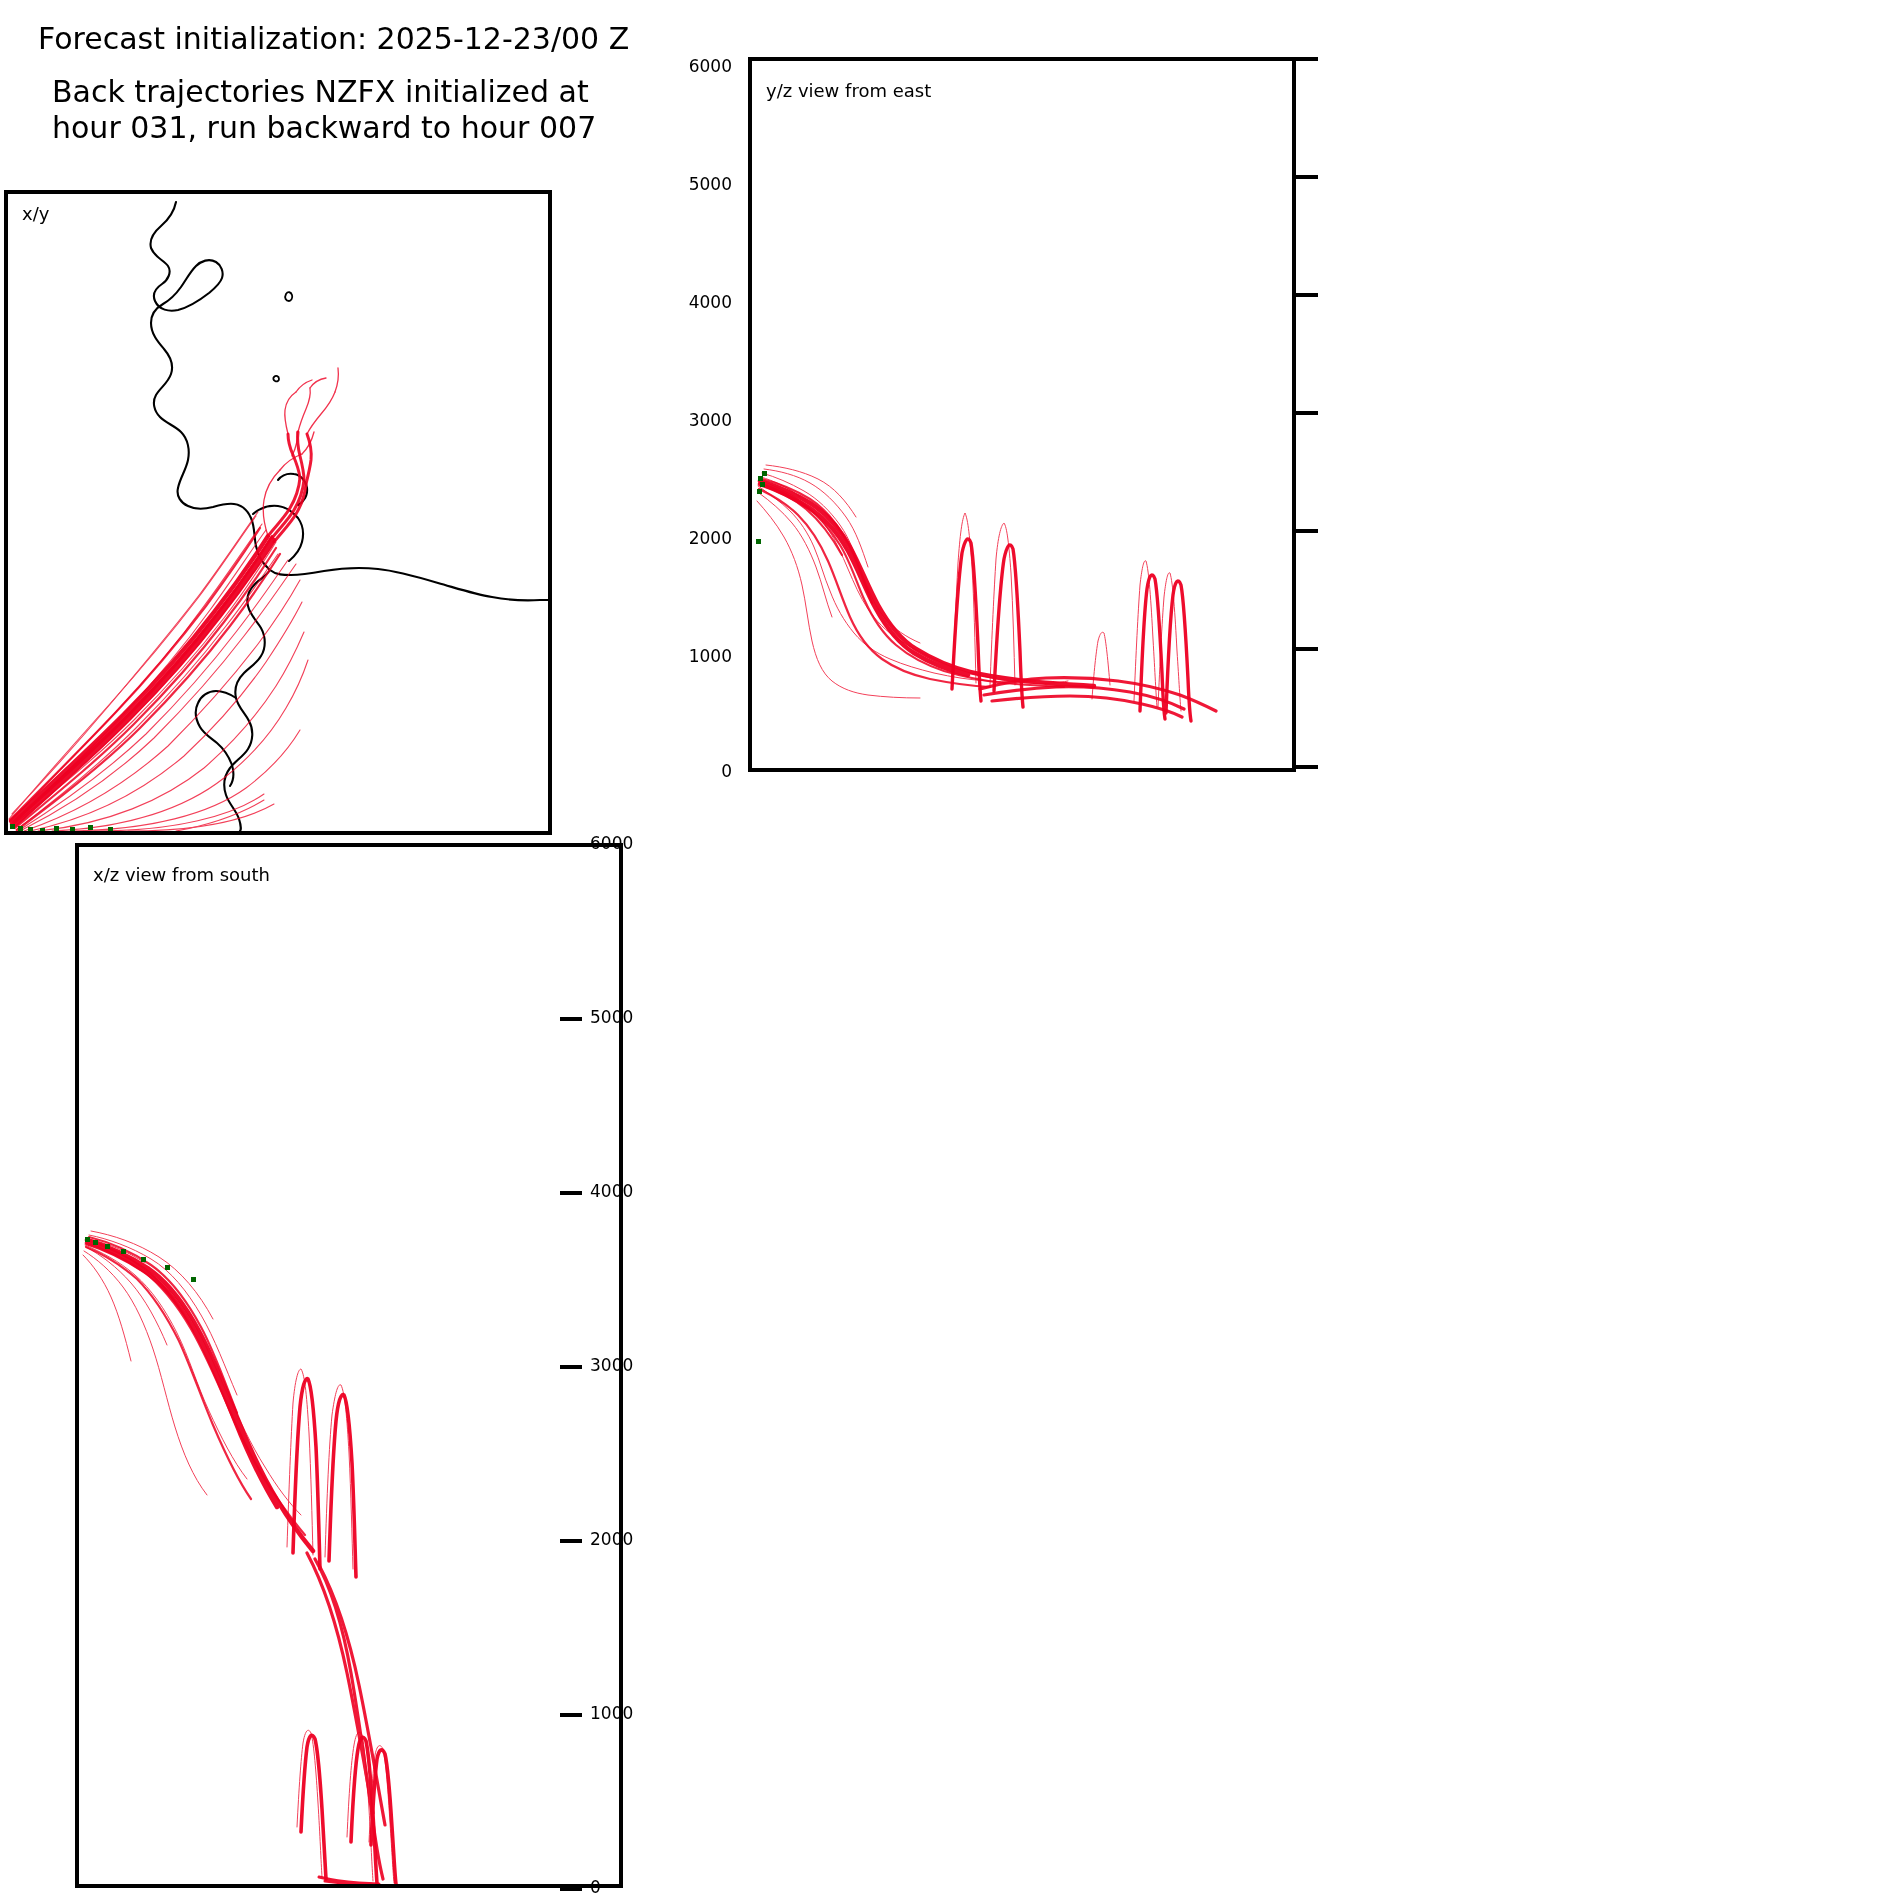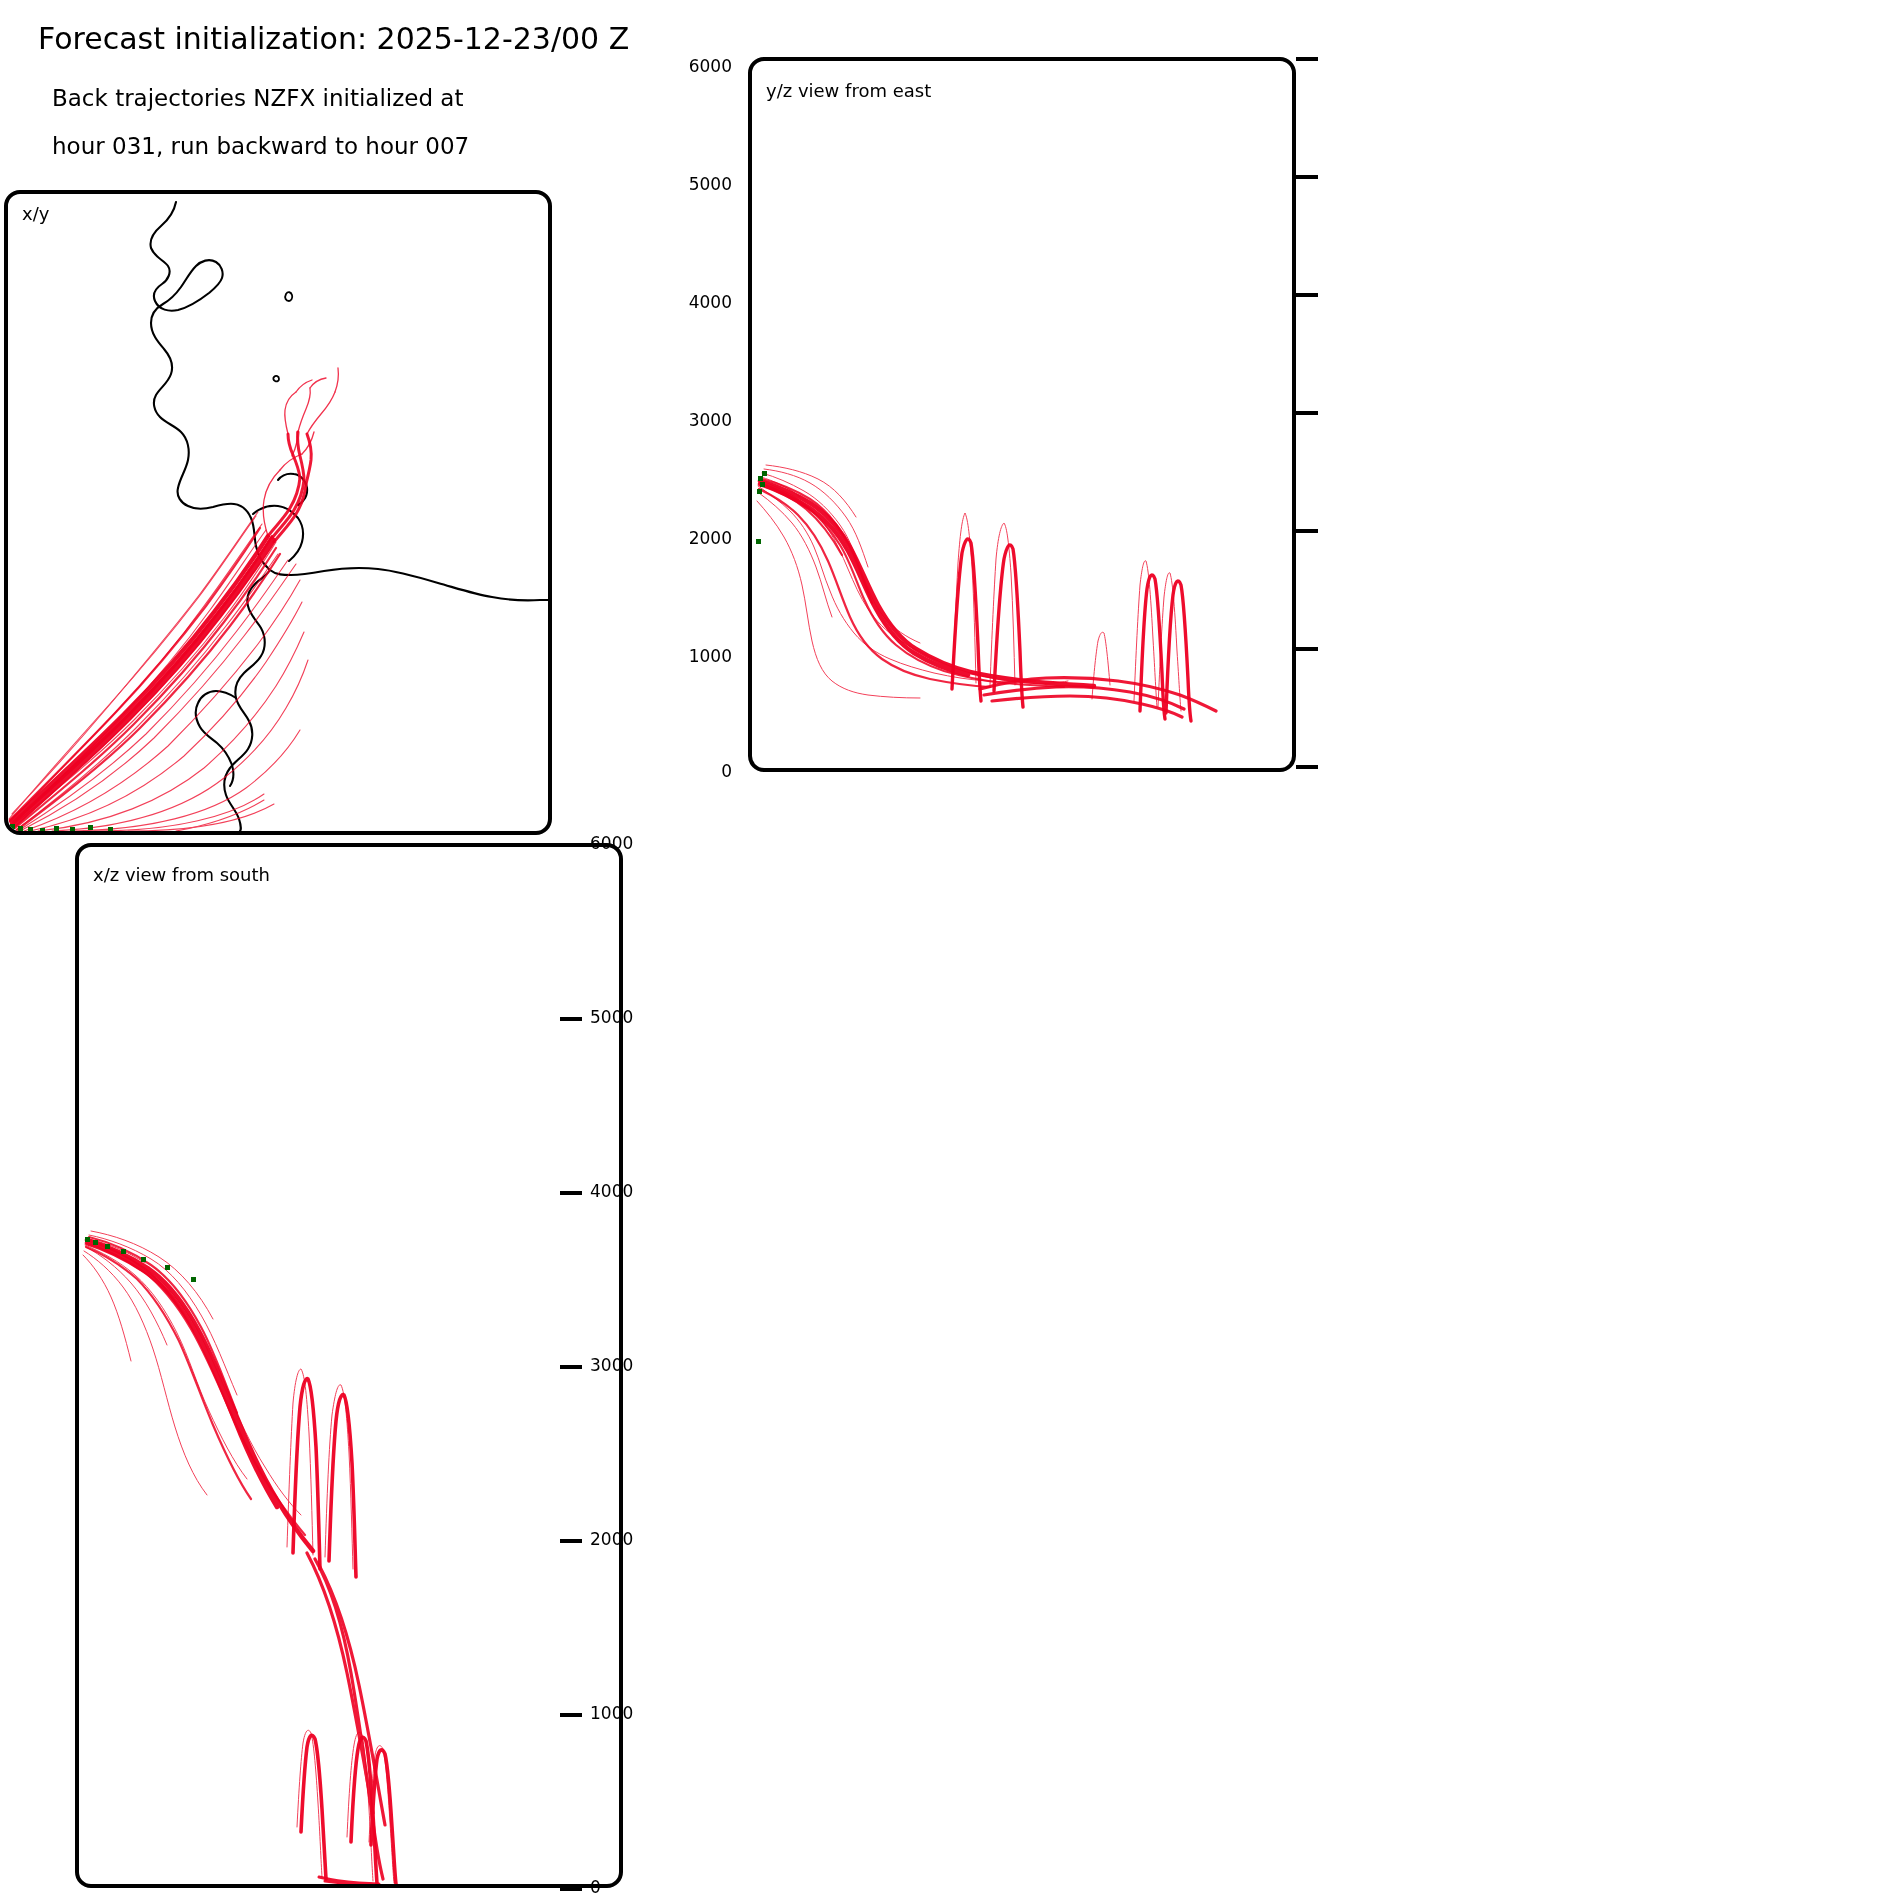--- a/index.html
+++ b/index.html
@@ -2,24 +2,24 @@
 <html><head>
 <meta charset="utf-8">
 <style>
   html,body{margin:0;padding:0;background:#ffffff;}
   body{width:1900px;height:1900px;position:relative;font-family:"DejaVu Sans",sans-serif;color:#000;}
 
   .root{position:absolute;left:0;top:0;width:1900px;height:1484px;}
 
   
   #title{position:absolute;left:38px;top:22px;font-size:30px;line-height:34px;letter-spacing:0px;white-space:nowrap;}
-  #subtitle{position:absolute;left:52px;top:74px;font-size:23px;line-height:48px;white-space:pre-line;}
-
-  
-  .panel{position:absolute;box-sizing:border-box;background:#fff;overflow:hidden;border-radius:16px;}
+  #subtitle{position:absolute;left:52px;top:74px;font-size:30px;line-height:36px;white-space:pre-line;}
+
+  
+  .panel{position:absolute;box-sizing:border-box;background:#fff;overflow:hidden;}
   .panel-border{border:4px solid #000;}
   .panel-label{position:absolute;font-size:18px;line-height:20px;white-space:nowrap;}
 
   
   #panel-xy{left:4px;top:190px;width:548px;height:645px;text-align:center;}
   #panel-xy .panel-label{left:14px;top:10px;}
 
   
   #panel-yz{left:748px;top:57px;width:548px;height:715px;}
   #panel-yz .panel-label{left:14px;top:20px;}

